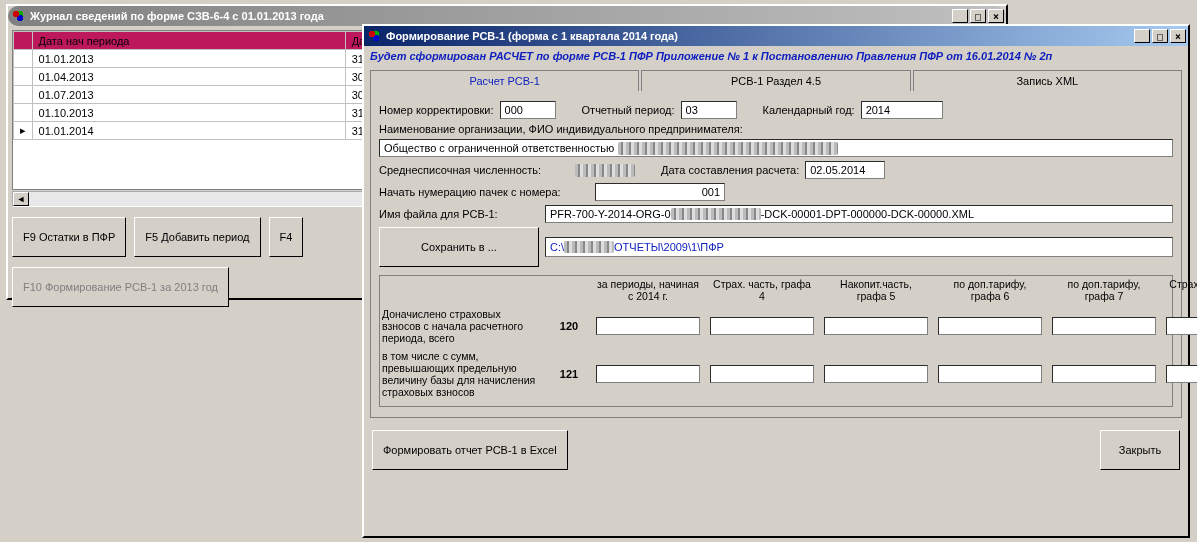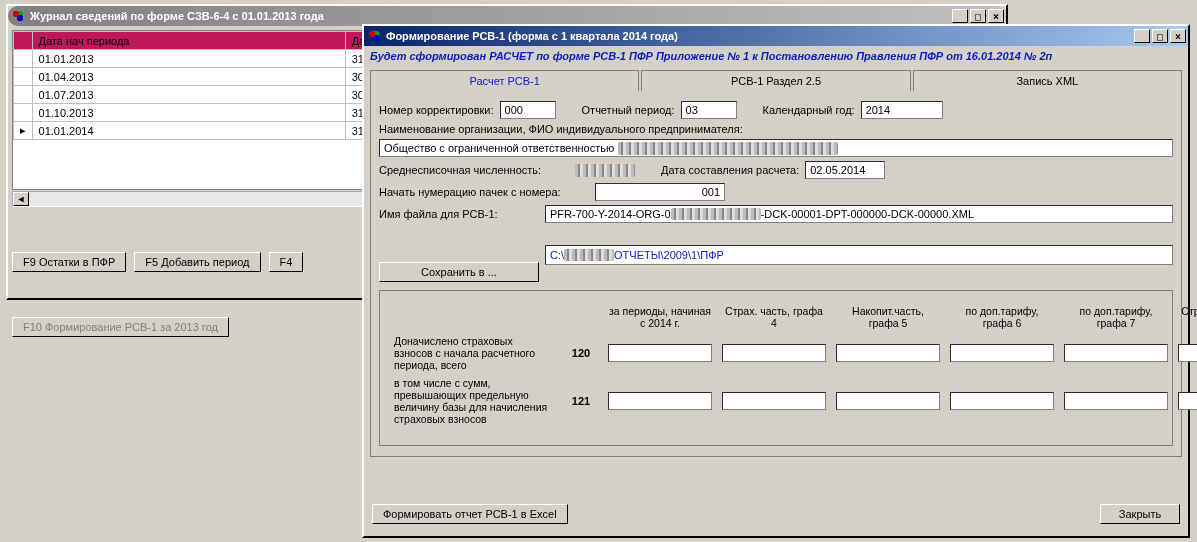--- a/index.html
+++ b/index.html
@@ -76,23 +76,22 @@
   }
   .rowmark {
     width: 14px;
     text-align: center;
   }
   .btn {
     background: #d4d0c8;
     border: 1px outset #fff;
     border-right-color: #404040;
     border-bottom-color: #404040;
-    padding: 3px 10px;
+    padding: 13px 10px;
     font: inherit;
-    margin-top: 35px;
   }
   .btn:disabled { color: #808080; }
   .btnrow { margin-top: 10px; display:flex; gap:8px; }
   
   .hscroll {
     height: 16px;
     background: #e8e8e8;
     border: 1px inset #fff;
     display:flex; justify-content:flex-start;
     align-items:center;
@@ -154,21 +153,21 @@
   .blur {
     display:inline-block;
     background:
       repeating-linear-gradient(90deg,#bbb 0 3px,#888 3px 5px,#ddd 5px 8px);
     color: transparent;
     border-radius:2px;
   }
   .subgrid {
     margin-top: 8px;
     border: 1px solid #808080;
-    padding: 14px;
+    padding: 2px;
   }
   .colshdr {
     display:grid;
     grid-template-columns: 160px 34px 104px 104px 104px 104px 104px 104px;
     gap: 10px;
     align-items: end;
     text-align: center;
     font-size: 10.5px;
     margin-bottom: 6px;
   }
@@ -273,21 +272,21 @@
     <span class="spacer"></span>
     <span class="winbtn">_</span>
     <span class="winbtn">□</span>
     <span class="winbtn">×</span>
   </div>
 
   <div class="notice">Будет сформирован РАСЧЕТ по форме РСВ-1 ПФР Приложение № 1 к Постановлению Правления ПФР от 16.01.2014 № 2п</div>
 
   <div class="tabs">
     <div class="tab active">Расчет РСВ-1</div>
-    <div class="tab">РСВ-1 Раздел 2.5</div>
+    <div class="tab">РСВ-1 Раздел 4.5</div>
     <div class="tab">Запись XML</div>
   </div>
 
   <div class="panel">
 
     <div class="row">
       <label>Номер корректировки:</label>
       <input type="text" style="width: 56px;" value="000">
       <label style="margin-left:20px">Отчетный период:</label>
       <input type="text" style="width: 56px;" value="03">

